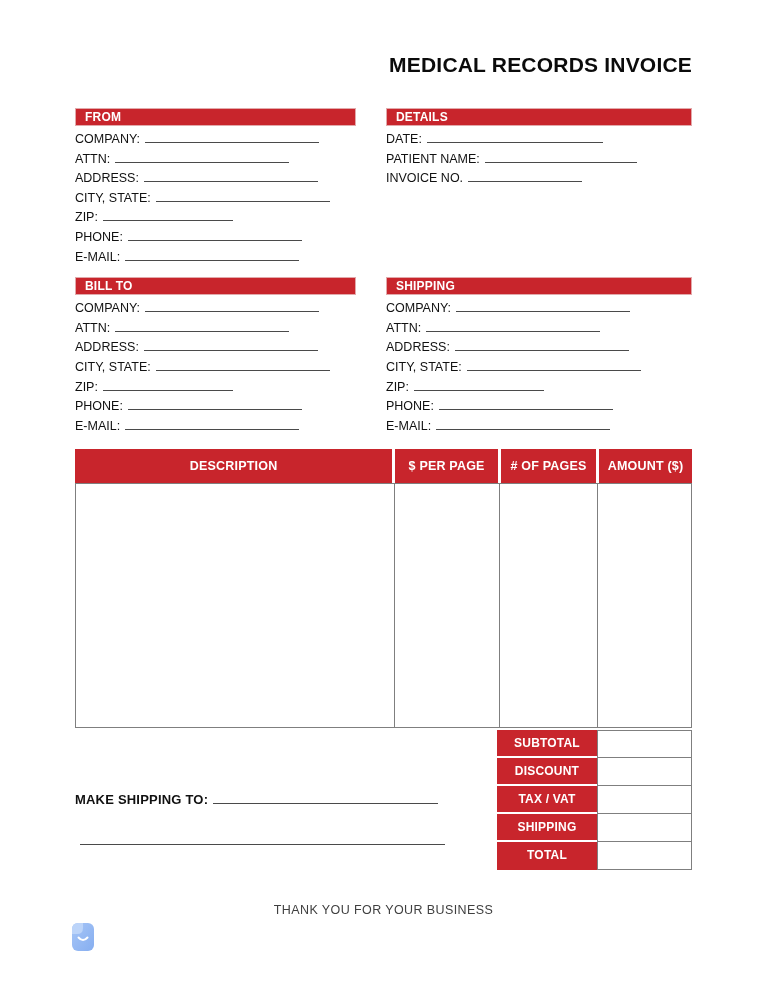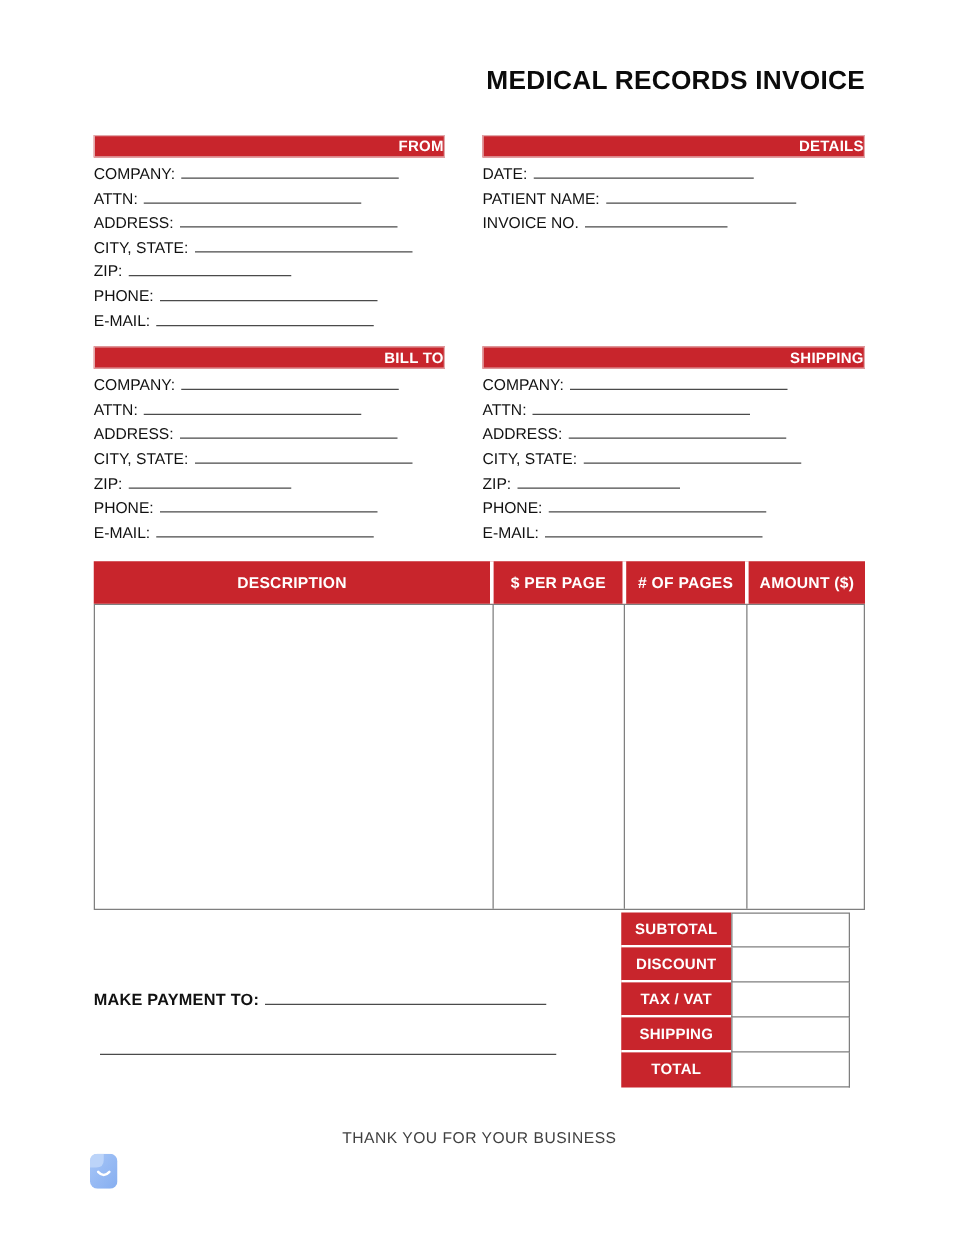--- a/index.html
+++ b/index.html
@@ -16,21 +16,21 @@
   .title {
     text-align: right;
     font-size: 21px;
     font-weight: bold;
     line-height: 23px;
     letter-spacing: 0.2px;
     color: #0b0b0b;
     margin-bottom: 32px;
   }
 
-  .two-col { display: flex; gap: 30px; margin-bottom: 10px; text-align: right; }
+  .two-col { display: flex; gap: 30px; margin-bottom: 10px; }
   .col-left  { width: 281px; }
   .col-right { width: 306px; }
 
   .section-bar {
     height: 18px;
     background: #C8252C;
     border: 1px solid #E2A9AB;
     color: #ffffff;
     font-size: 12px;
     font-weight: bold;
@@ -90,21 +90,21 @@
   
   .bottom-row { display: flex; width: 617px; }
   .payment-block { width: 422px; padding-top: 64px; }
   .payment-line1 { display: flex; align-items: baseline; font-size: 13px; line-height: 15px; }
   .payment-label { font-weight: bold; letter-spacing: 0.2px; }
   .payment-line2 { margin-top: 24px; }
 
   .summary-block { width: 195px; margin-top: 2px; }
   .summary-row { display: flex; }
   .sum-label {
-    width: 88px; height: 28px;
+    width: 100px; height: 28px;
     background: #C8252C;
     border-bottom: 2px solid #ffffff;
     color: #fff; font-size: 12px; font-weight: bold;
     text-align: center; line-height: 26px;
     letter-spacing: 0.2px;
   }
   .summary-row:last-child .sum-label { border-bottom: none; }
   .sum-value {
     width: 95px; height: 28px;
     border-left: 1px solid #7f7f7f;
@@ -264,21 +264,21 @@
       <div class="bcell c1"></div>
       <div class="bcell c2"></div>
       <div class="bcell c3"></div>
       <div class="bcell c4"></div>
     </div>
   </div>
 
   <div class="bottom-row">
     <div class="payment-block">
       <div class="payment-line1">
-        <span class="payment-label">MAKE PAYMENT TO:</span>
+        <span class="payment-label">MAKE SHIPPING TO:</span>
         <span class="blank ln-pay"></span>
       </div>
       <div class="payment-line2">
         <span class="blank ln-pay2"></span>
       </div>
     </div>
     <div class="summary-block">
       <div class="summary-row">
         <div class="sum-label">SUBTOTAL</div>
         <div class="sum-value"></div>

